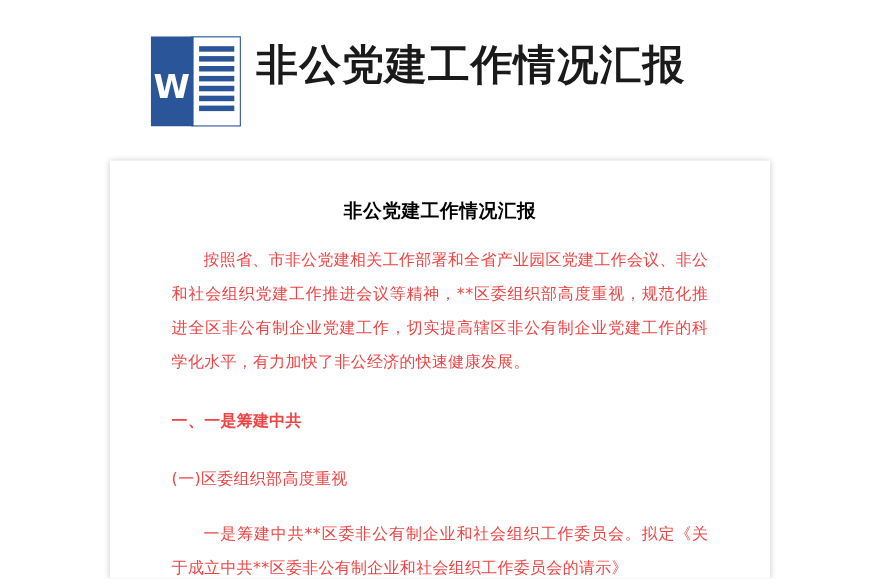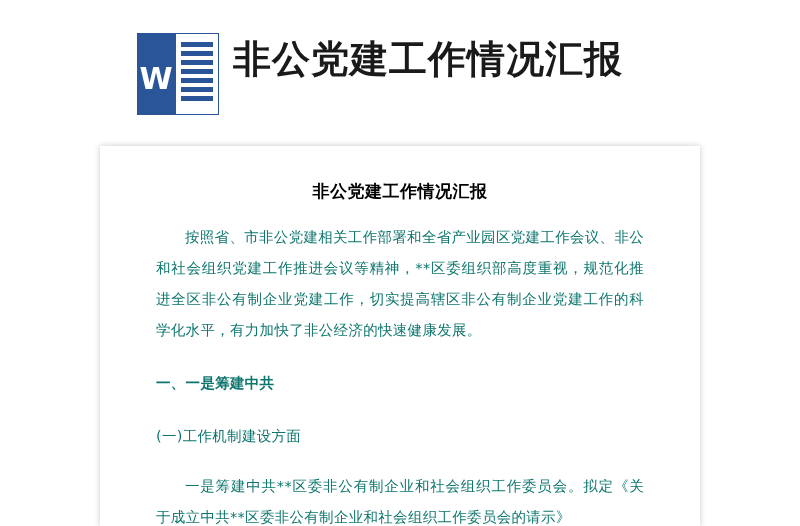--- a/index.html
+++ b/index.html
@@ -69,21 +69,21 @@
     font-size: 17px;
     font-weight: bold;
     color: #000000;
     font-family: "DejaVu Sans", "Liberation Sans", sans-serif;
     letter-spacing: 0.5px;
   }
   .para {
     margin-top: 19px;
     font-size: 14.5px;
     line-height: 31px;
-    color: #0f766e;
+    color: #ef4444;
     text-align: justify;
     font-family: "DejaVu Sans", "Liberation Sans", sans-serif;
     letter-spacing: 0.3px;
   }
   .para.indent {
     text-indent: 2em;
   }
   .para.heading {
     font-weight: bold;
     margin-top: 22px;
@@ -114,18 +114,18 @@
     </svg>
 
     <div class="doc-title">非公党建工作情况汇报</div>
   </div>
 
   <div class="sheet">
     <div class="sheet-inner">
       <div class="sheet-title">非公党建工作情况汇报</div>
       <div class="para indent">按照省、市非公党建相关工作部署和全省产业园区党建工作会议、非公和社会组织党建工作推进会议等精神，**区委组织部高度重视，规范化推进全区非公有制企业党建工作，切实提高辖区非公有制企业党建工作的科学化水平，有力加快了非公经济的快速健康发展。</div>
       <div class="para heading">一、一是筹建中共</div>
-      <div class="para sub">(一)工作机制建设方面</div>
+      <div class="para sub">(一)区委组织部高度重视</div>
       <div class="para indent">一是筹建中共**区委非公有制企业和社会组织工作委员会。拟定《关于成立中共**区委非公有制企业和社会组织工作委员会的请示》</div>
     </div>
   </div>
 
 </div>
 
 </body></html>

